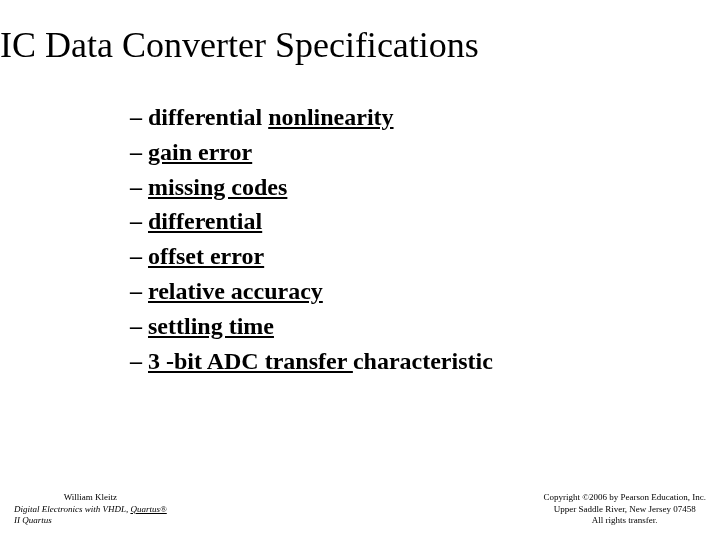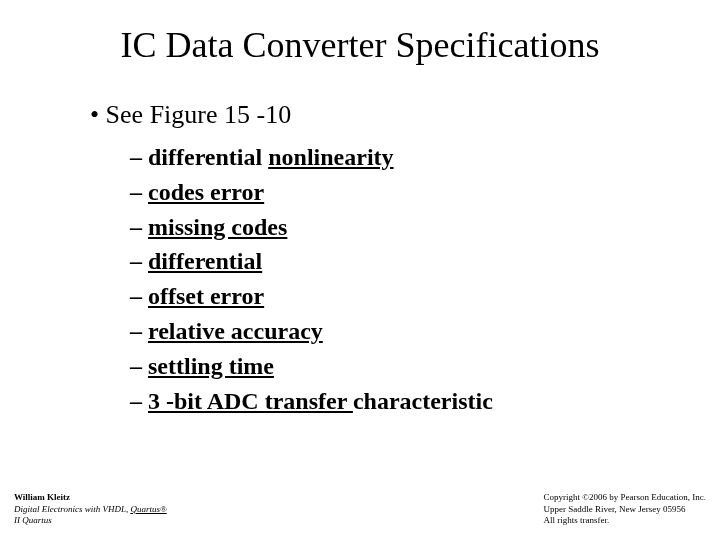--- a/index.html
+++ b/index.html
@@ -16,21 +16,20 @@
     position: relative;
     width: 720px;
     height: 540px;
     box-sizing: border-box;
   }
   .title {
     position: absolute;
     top: 24px;
     left: 0;
     width: 720px;
-    text-align: center;
     font-size: 36px;
     font-weight: normal;
   }
   .body {
     position: absolute;
     top: 100px;
     left: 90px;
     width: 560px;
   }
   .bullet-l1 {
@@ -56,63 +55,63 @@
     text-decoration: underline;
   }
   .footer-left {
     position: absolute;
     left: 14px;
     bottom: 14px;
     font-size: 9px;
     line-height: 1.25;
   }
   .footer-left .author {
-    font-weight: bold;
+    font-weight: normal;
+    text-align: center;
   }
   .footer-left .ital {
     font-style: italic;
   }
   .footer-right {
     position: absolute;
     right: 14px;
     bottom: 14px;
     font-size: 9px;
     line-height: 1.25;
-    text-align: left;
+    text-align: center;
   }
 </style>
 </head>
 <body>
 
 <div class="slide">
 
   <div class="title">IC Data Converter Specifications</div>
 
   <div class="body">
-    <div class="bullet-l1">See Figure 15 -10</div>
 
     <div class="sublist">
       <div class="bullet-l2"><span class="dash">–</span><span>differential </span><span class="u">nonlinearity</span><span></span></div>
-      <div class="bullet-l2"><span class="dash">–</span><span></span><span class="u">codes error</span><span></span></div>
+      <div class="bullet-l2"><span class="dash">–</span><span></span><span class="u">gain error</span><span></span></div>
       <div class="bullet-l2"><span class="dash">–</span><span></span><span class="u">missing codes</span><span></span></div>
       <div class="bullet-l2"><span class="dash">–</span><span></span><span class="u">differential</span><span></span></div>
       <div class="bullet-l2"><span class="dash">–</span><span></span><span class="u">offset error</span><span></span></div>
       <div class="bullet-l2"><span class="dash">–</span><span></span><span class="u">relative accuracy</span><span></span></div>
       <div class="bullet-l2"><span class="dash">–</span><span></span><span class="u">settling time</span><span></span></div>
       <div class="bullet-l2"><span class="dash">–</span><span></span><span class="u">3 -bit ADC transfer </span><span>characteristic</span></div>
     </div>
   </div>
 
   <div class="footer-left">
     <div class="author">William Kleitz</div>
     <div>
       <span class="ital">Digital Electronics with VHDL, </span><span class="ital u">Quartus®</span>
     </div>
     <div class="ital">II Quartus</div>
   </div>
 
   <div class="footer-right">
     <div>Copyright ©2006 by Pearson Education, Inc.</div>
-    <div>Upper Saddle River, New Jersey 05956</div>
+    <div>Upper Saddle River, New Jersey 07458</div>
     <div>All rights transfer.</div>
   </div>
 
 </div>
 
 </body></html>

